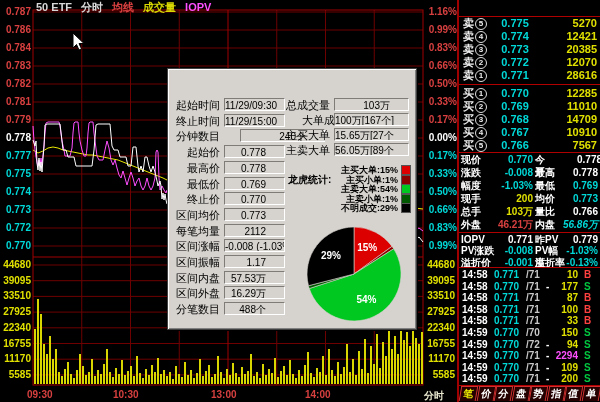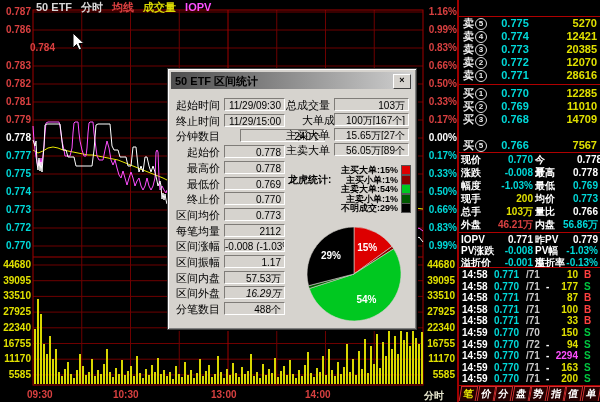--- a/index.html
+++ b/index.html
@@ -38,21 +38,21 @@
           border:1px solid #404040;box-shadow:inset 1px 1px 0 #fff,inset -1px -1px 0 #808080, 1px 1px 0 #000;
           font-family:"Liberation Sans","DejaVu Sans",sans-serif;}
   #dlg-titlebar{position:absolute;left:3px;top:3px;right:3px;height:17px;
           background:linear-gradient(90deg,#4e4e4e,#d0d0d0);}
   #dlg-title{position:absolute;left:4px;top:2px;font-size:11px;font-weight:bold;color:#000;white-space:nowrap;}
   #dlg-close{position:absolute;right:2px;top:2px;width:16px;height:13px;background:#d6d3ce;
           border:1px solid;border-color:#fff #404040 #404040 #fff;font-size:9px;line-height:11px;
           text-align:center;font-weight:bold;color:#000;cursor:default;}
   .dlg-lab{position:absolute;font-size:11px;color:#000;white-space:nowrap;}
   .dlg-box{position:absolute;height:13px;background:#d6d3ce;border:1px solid;border-color:#7f7c78 #fff #fff #7f7c78;
-           font-size:10px;color:#000;text-align:right;line-height:13px;padding-right:3px;box-sizing:border-box;white-space:nowrap;overflow:hidden;}
+           font-size:10px;color:#000;text-align:right;line-height:13px;padding-right:18px;box-sizing:border-box;white-space:nowrap;overflow:hidden;}
   .lg-line{position:absolute;font-size:9px;font-weight:bold;color:#000;line-height:9px;white-space:nowrap;}
   .lg-sw{position:absolute;width:8px;height:8px;border:1px solid #555;}
   #pie-svg{position:absolute;left:136px;top:155px;}
   #cursor{position:absolute;left:72px;top:32px;z-index:20;}
 </style>
 </head>
 <body>
 
 <div id="app">
   <svg id="chart-svg" width="600" height="402">
@@ -220,21 +220,21 @@
       <polyline points="33,150 38,153 43,151 48,148 53,147 58,148 63,150 68,151 73,152 78,153 83,154 88,155 93,155 98,156 103,157 108,158 113,159 118,160 123,162 128,164 133,166 138,168 143,170 148,172 153,174 158,176 163,178 167,180" fill="none" stroke="#e8e800" stroke-width="1"></polyline>
       <polyline points="33,126 34,141 35,150 36,157 37,162 38,166 39,160 40,166 41,158 42,165 43,155 44,146 45,133 46,123 48,122 59,122 60,126 62,141 64,150 65,156 70,156 72,148 73,133 74,123 75,122 78,122 79,133 80,141 82,150 84,156 86,156 87,148 88,133 89,123 90,122 93,122 94,133 95,141 97,156 99,160 103,160 105,150 107,141 109,148 111,160 113,165 115,160 117,168 119,175 121,178 123,171 125,178 127,185 129,178 131,172 133,178 135,186 137,181 139,178 141,186 143,190 145,186 147,178 149,186 151,190 153,186 155,178 156,152 157,150 158,152 159,178 160,190 162,186 164,190 166,193 167,190" fill="none" stroke="#ff50ff" stroke-width="1"></polyline>
       <polyline points="33,140 35,146 36,141 37,163 38,170 39,158 40,171 41,162 42,172 43,158 44,146 45,125 47,124 60,124 62,141 63,150 66,150 68,157 74,157 76,166 92,166 94,150 96,125 98,124 110,124 112,146 114,150 118,150 120,157 126,157 128,166 131,166 133,147 136,147 138,166 139,172 141,166 143,172 145,157 147,157 149,166 151,172 153,166 155,172 157,181 158,186 160,181 161,186 162,199 163,193 164,200 165,194 166,200 167,204" fill="none" stroke="#ffffff" stroke-width="1"></polyline>
       <polyline points="415,208 423,209" fill="none" stroke="#e8e800" stroke-width="1"></polyline>
       <polyline points="415,230 419,228 423,231" fill="none" stroke="#ff50ff" stroke-width="1"></polyline>
       <polyline points="415,240 419,237 423,242" fill="none" stroke="#ffffff" stroke-width="1"></polyline>
     </svg>
   <div id="axes">
       <div class="axl" style="left: 0px; top: 7px; width: 31px; text-align: right; color: rgb(216, 64, 64);">0.787</div>
       <div class="axl" style="left: 0px; top: 25px; width: 31px; text-align: right; color: rgb(216, 64, 64);">0.786</div>
-      <div class="axl" style="left: 0px; top: 43px; width: 31px; text-align: right; color: rgb(216, 64, 64); padding-left: 24px;">0.784</div>
+      <div class="axl" style="left: 0px; top: 43px; width: 31px; text-align: right; color: rgb(216, 64, 64);">0.784</div>
       <div class="axl" style="left: 0px; top: 61px; width: 31px; text-align: right; color: rgb(216, 64, 64);">0.783</div>
       <div class="axl" style="left: 0px; top: 79px; width: 31px; text-align: right; color: rgb(216, 64, 64);">0.782</div>
       <div class="axl" style="left: 0px; top: 97px; width: 31px; text-align: right; color: rgb(216, 64, 64);">0.781</div>
       <div class="axl" style="left: 0px; top: 115px; width: 31px; text-align: right; color: rgb(216, 64, 64);">0.779</div>
       <div class="axl" style="left: 0px; top: 133px; width: 31px; text-align: right; color: rgb(255, 255, 255);">0.778</div>
       <div class="axl" style="left: 0px; top: 151px; width: 31px; text-align: right; color: rgb(0, 216, 216);">0.777</div>
       <div class="axl" style="left: 0px; top: 169px; width: 31px; text-align: right; color: rgb(0, 216, 216);">0.775</div>
       <div class="axl" style="left: 0px; top: 187px; width: 31px; text-align: right; color: rgb(0, 216, 216);">0.774</div>
       <div class="axl" style="left: 0px; top: 205px; width: 31px; text-align: right; color: rgb(0, 216, 216);">0.773</div>
       <div class="axl" style="left: 0px; top: 223px; width: 31px; text-align: right; color: rgb(0, 216, 216);">0.772</div>
@@ -314,20 +314,25 @@
       <div class="ob-row" style="top: 99.5px;">
         <span class="ob-lab">买<i class="circ">2</i></span>
         <span class="ob-price" style="color: rgb(0, 216, 216);">0.769</span>
         <span class="ob-vol" style="color: rgb(224, 224, 0);">11010</span>
       </div>
       <div class="ob-row" style="top: 112.5px;">
         <span class="ob-lab">买<i class="circ">3</i></span>
         <span class="ob-price" style="color: rgb(0, 216, 216);">0.768</span>
         <span class="ob-vol" style="color: rgb(224, 224, 0);">14709</span>
       </div>
+      <div class="ob-row" style="top: 125.5px;">
+        <span class="ob-lab">买<i class="circ">4</i></span>
+        <span class="ob-price" style="color: rgb(0, 216, 216);">0.767</span>
+        <span class="ob-vol" style="color: rgb(224, 224, 0);">10910</span>
+      </div>
       <div class="ob-row" style="top: 138.5px;">
         <span class="ob-lab">买<i class="circ">5</i></span>
         <span class="ob-price" style="color: rgb(0, 216, 216);">0.766</span>
         <span class="ob-vol" style="color: rgb(224, 224, 0);">7567</span>
       </div>
       <div class="rsep" style="top: 152px;"></div>
       <div class="st-half" style="left: 2px; top: 154px; width: 72px;">
         <span style="color: rgb(255, 255, 255);">现价</span>
         <span style="color: rgb(0, 216, 216);">0.770</span>
       </div>
@@ -366,21 +371,21 @@
       <div class="st-half" style="left: 76px; top: 206px; width: 63px;">
         <span style="color: rgb(255, 255, 255);">量比</span>
         <span style="color: rgb(255, 255, 255);">0.766</span>
       </div>
       <div class="st-half" style="left: 2px; top: 219px; width: 72px;">
         <span style="color: rgb(255, 255, 255);">外盘</span>
         <span style="color: rgb(216, 64, 64);">46.21万</span>
       </div>
       <div class="st-half" style="left: 76px; top: 219px; width: 63px;">
         <span style="color: rgb(255, 255, 255);">内盘</span>
-        <span style="color: rgb(0, 216, 216);">56.86万</span>
+        <span style="color: rgb(0, 216, 216); font-style: italic;">56.86万</span>
       </div>
       <div class="rsep" style="top: 231.5px;"></div>
       <div class="st-half" style="left: 2px; top: 233.5px; width: 72px;">
         <span style="color: rgb(255, 255, 255);">IOPV</span>
         <span style="color: rgb(255, 255, 255);">0.771</span>
       </div>
       <div class="st-half" style="left: 76px; top: 233.5px; width: 63px;">
         <span style="color: rgb(255, 255, 255);">昨PV</span>
         <span style="color: rgb(255, 255, 255);">0.779</span>
       </div>
@@ -463,21 +468,21 @@
         <span class="tk-r">/71</span>
         <span class="tk-d">-</span>
         <span class="tk-v" style="color: rgb(255, 80, 255);">2294</span>
         <span class="tk-s" style="color: rgb(0, 200, 64);">S</span>
       </div>
       <div class="tk-row" style="top: 361.8px;">
         <span class="tk-t" style="color: rgb(255, 255, 255);">14:59</span>
         <span class="tk-p" style="color: rgb(0, 216, 216);">0.770</span>
         <span class="tk-r">/71</span>
         <span class="tk-d">-</span>
-        <span class="tk-v" style="color: rgb(224, 224, 0);">163</span>
+        <span class="tk-v" style="color: rgb(224, 224, 0);">109</span>
         <span class="tk-s" style="color: rgb(0, 200, 64);">S</span>
       </div>
       <div class="tk-row" style="top: 373.4px;">
         <span class="tk-t" style="color: rgb(255, 255, 255);">14:59</span>
         <span class="tk-p" style="color: rgb(0, 216, 216);">0.770</span>
         <span class="tk-r">/71</span>
         <span class="tk-d">-</span>
         <span class="tk-v" style="color: rgb(224, 224, 0);">200</span>
         <span class="tk-s" style="color: rgb(0, 200, 64);">S</span>
       </div>
@@ -488,24 +493,20 @@
         <span class="tab" style="color: rgb(255, 255, 255);">分</span>
         <span class="tab" style="color: rgb(255, 255, 255);">盘</span>
         <span class="tab" style="color: rgb(255, 255, 255);">势</span>
         <span class="tab" style="color: rgb(255, 255, 255);">指</span>
         <span class="tab" style="color: rgb(255, 255, 255);">值</span>
         <span class="tab" style="color: rgb(255, 255, 255);">单</span>
       </div>
     </div>
 
   <div id="dialog">
-    <div id="dlg-titlebar">
-      <div id="dlg-title">50  ETF 区间统计</div>
-      <div id="dlg-close">×</div>
-    </div>
     <div id="dlg-body">
         <div class="dlg-lab" style="left: 4px; top: 29px; width: 48px; text-align: right;">起始时间</div>
         <div class="dlg-box" style="left: 56px; top: 29px; width: 61px;">11/29/09:30</div>
         <div class="dlg-lab" style="left: 4px; top: 44.7px; width: 48px; text-align: right;">终止时间</div>
         <div class="dlg-box" style="left: 56px; top: 44.7px; width: 61px;">11/29/15:00</div>
         <div class="dlg-lab" style="left: 4px; top: 60.4px; width: 48px; text-align: right;">分钟数目</div>
         <div class="dlg-box" style="left: 72px; top: 60.4px; width: 85px;">240个</div>
         <div class="dlg-lab" style="left: 4px; top: 76.1px; width: 48px; text-align: right;">起始价</div>
         <div class="dlg-box" style="left: 56px; top: 76.1px; width: 61px;">0.778</div>
         <div class="dlg-lab" style="left: 4px; top: 91.8px; width: 48px; text-align: right;">最高价</div>
@@ -518,21 +519,21 @@
         <div class="dlg-box" style="left: 56px; top: 138.9px; width: 61px;">0.773</div>
         <div class="dlg-lab" style="left: 4px; top: 154.6px; width: 48px; text-align: right;">每笔均量</div>
         <div class="dlg-box" style="left: 56px; top: 154.6px; width: 61px;">2112</div>
         <div class="dlg-lab" style="left: 4px; top: 170.3px; width: 48px; text-align: right;">区间涨幅</div>
         <div class="dlg-box" style="left: 56px; top: 170.3px; width: 61px;">-0.008 (-1.03%</div>
         <div class="dlg-lab" style="left: 4px; top: 186px; width: 48px; text-align: right;">区间振幅</div>
         <div class="dlg-box" style="left: 56px; top: 186px; width: 61px;">1.17</div>
         <div class="dlg-lab" style="left: 4px; top: 201.7px; width: 48px; text-align: right;">区间内盘</div>
         <div class="dlg-box" style="left: 56px; top: 201.7px; width: 61px;">57.53万</div>
         <div class="dlg-lab" style="left: 4px; top: 217.4px; width: 48px; text-align: right;">区间外盘</div>
-        <div class="dlg-box" style="left: 56px; top: 217.4px; width: 61px; font-style: italic;">16.29万</div>
+        <div class="dlg-box" style="left: 56px; top: 217.4px; width: 61px;">16.29万</div>
         <div class="dlg-lab" style="left: 4px; top: 233.1px; width: 48px; text-align: right;">分笔数目</div>
         <div class="dlg-box" style="left: 56px; top: 233.1px; width: 61px;">488个</div>
         <div class="dlg-lab" style="left: 118px; top: 29px; width: 44px; text-align: right;">总成交量</div>
         <div class="dlg-box" style="left: 166px; top: 29px; width: 75px;">103万</div>
         <div class="dlg-lab" style="left: 118px; top: 44px; width: 44px; text-align: right; padding-left: 16px;">大单成交</div>
         <div class="dlg-box" style="left: 166px; top: 44px; width: 75px;">100万[167个]</div>
         <div class="dlg-lab" style="left: 118px; top: 59px; width: 44px; text-align: right;">主买大单</div>
         <div class="dlg-box" style="left: 166px; top: 59px; width: 75px;">15.65万[27个</div>
         <div class="dlg-lab" style="left: 118px; top: 74px; width: 44px; text-align: right;">主卖大单</div>
         <div class="dlg-box" style="left: 166px; top: 74px; width: 75px;">56.05万[89个</div>

